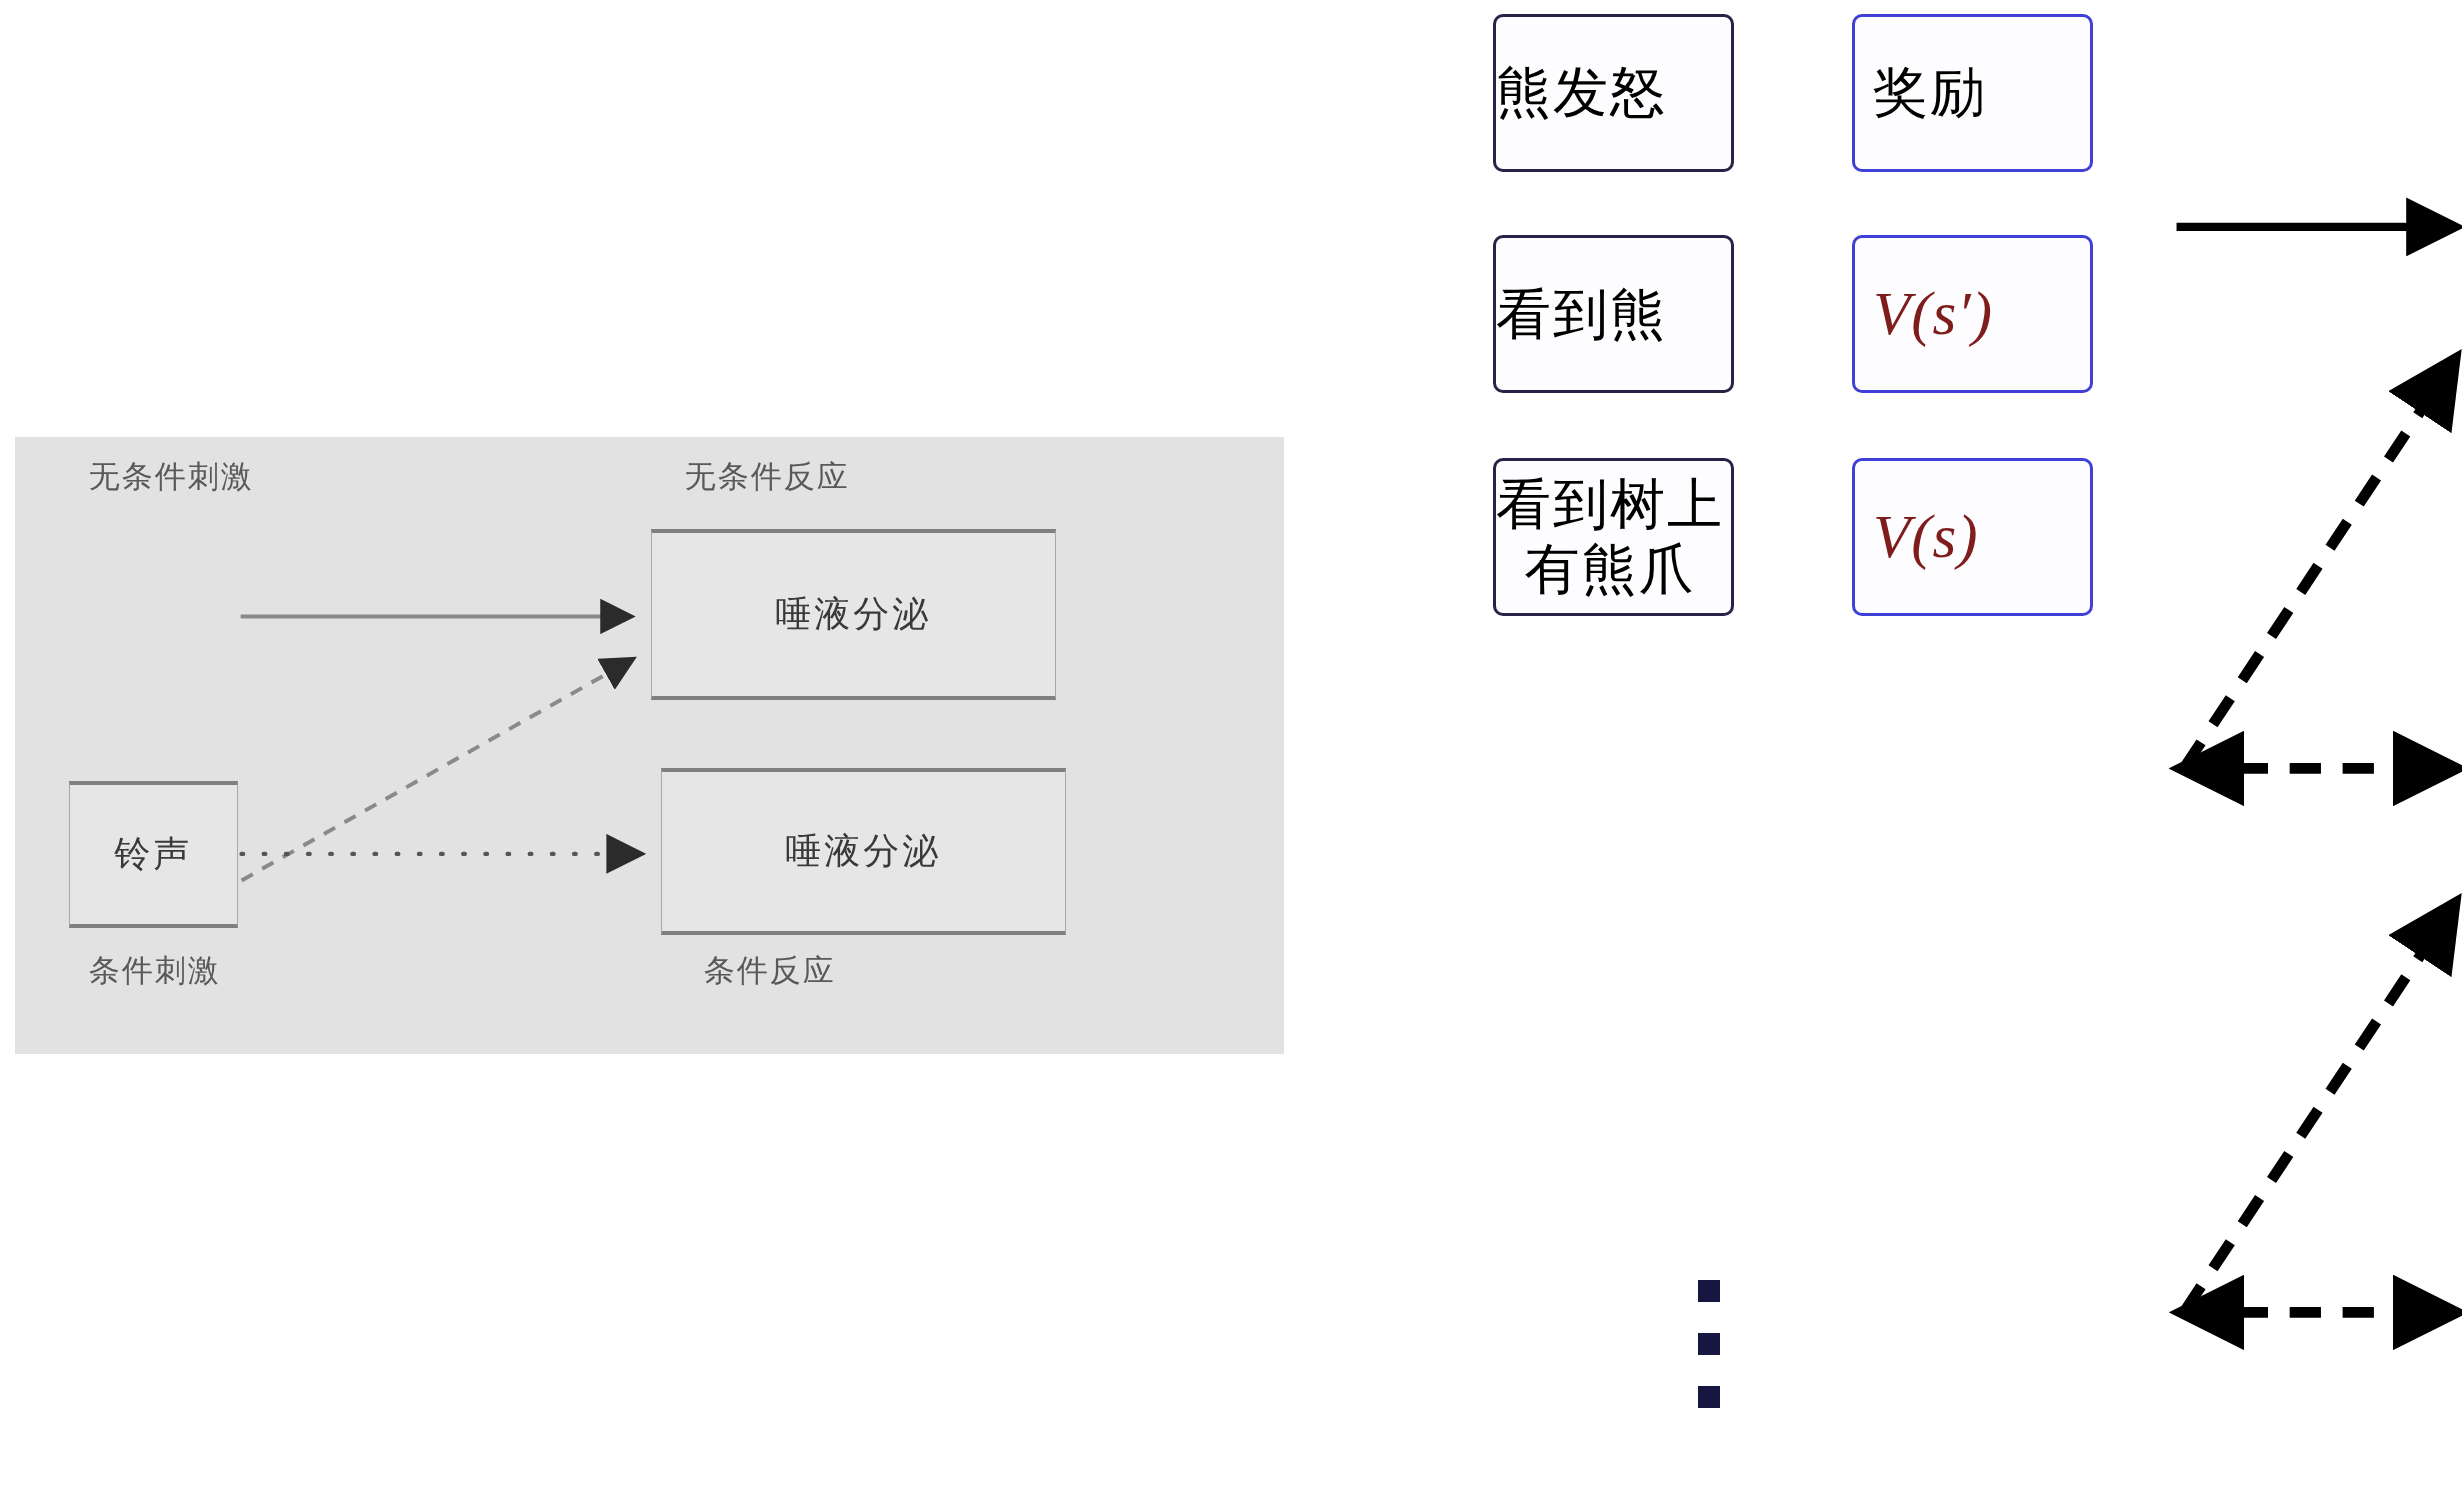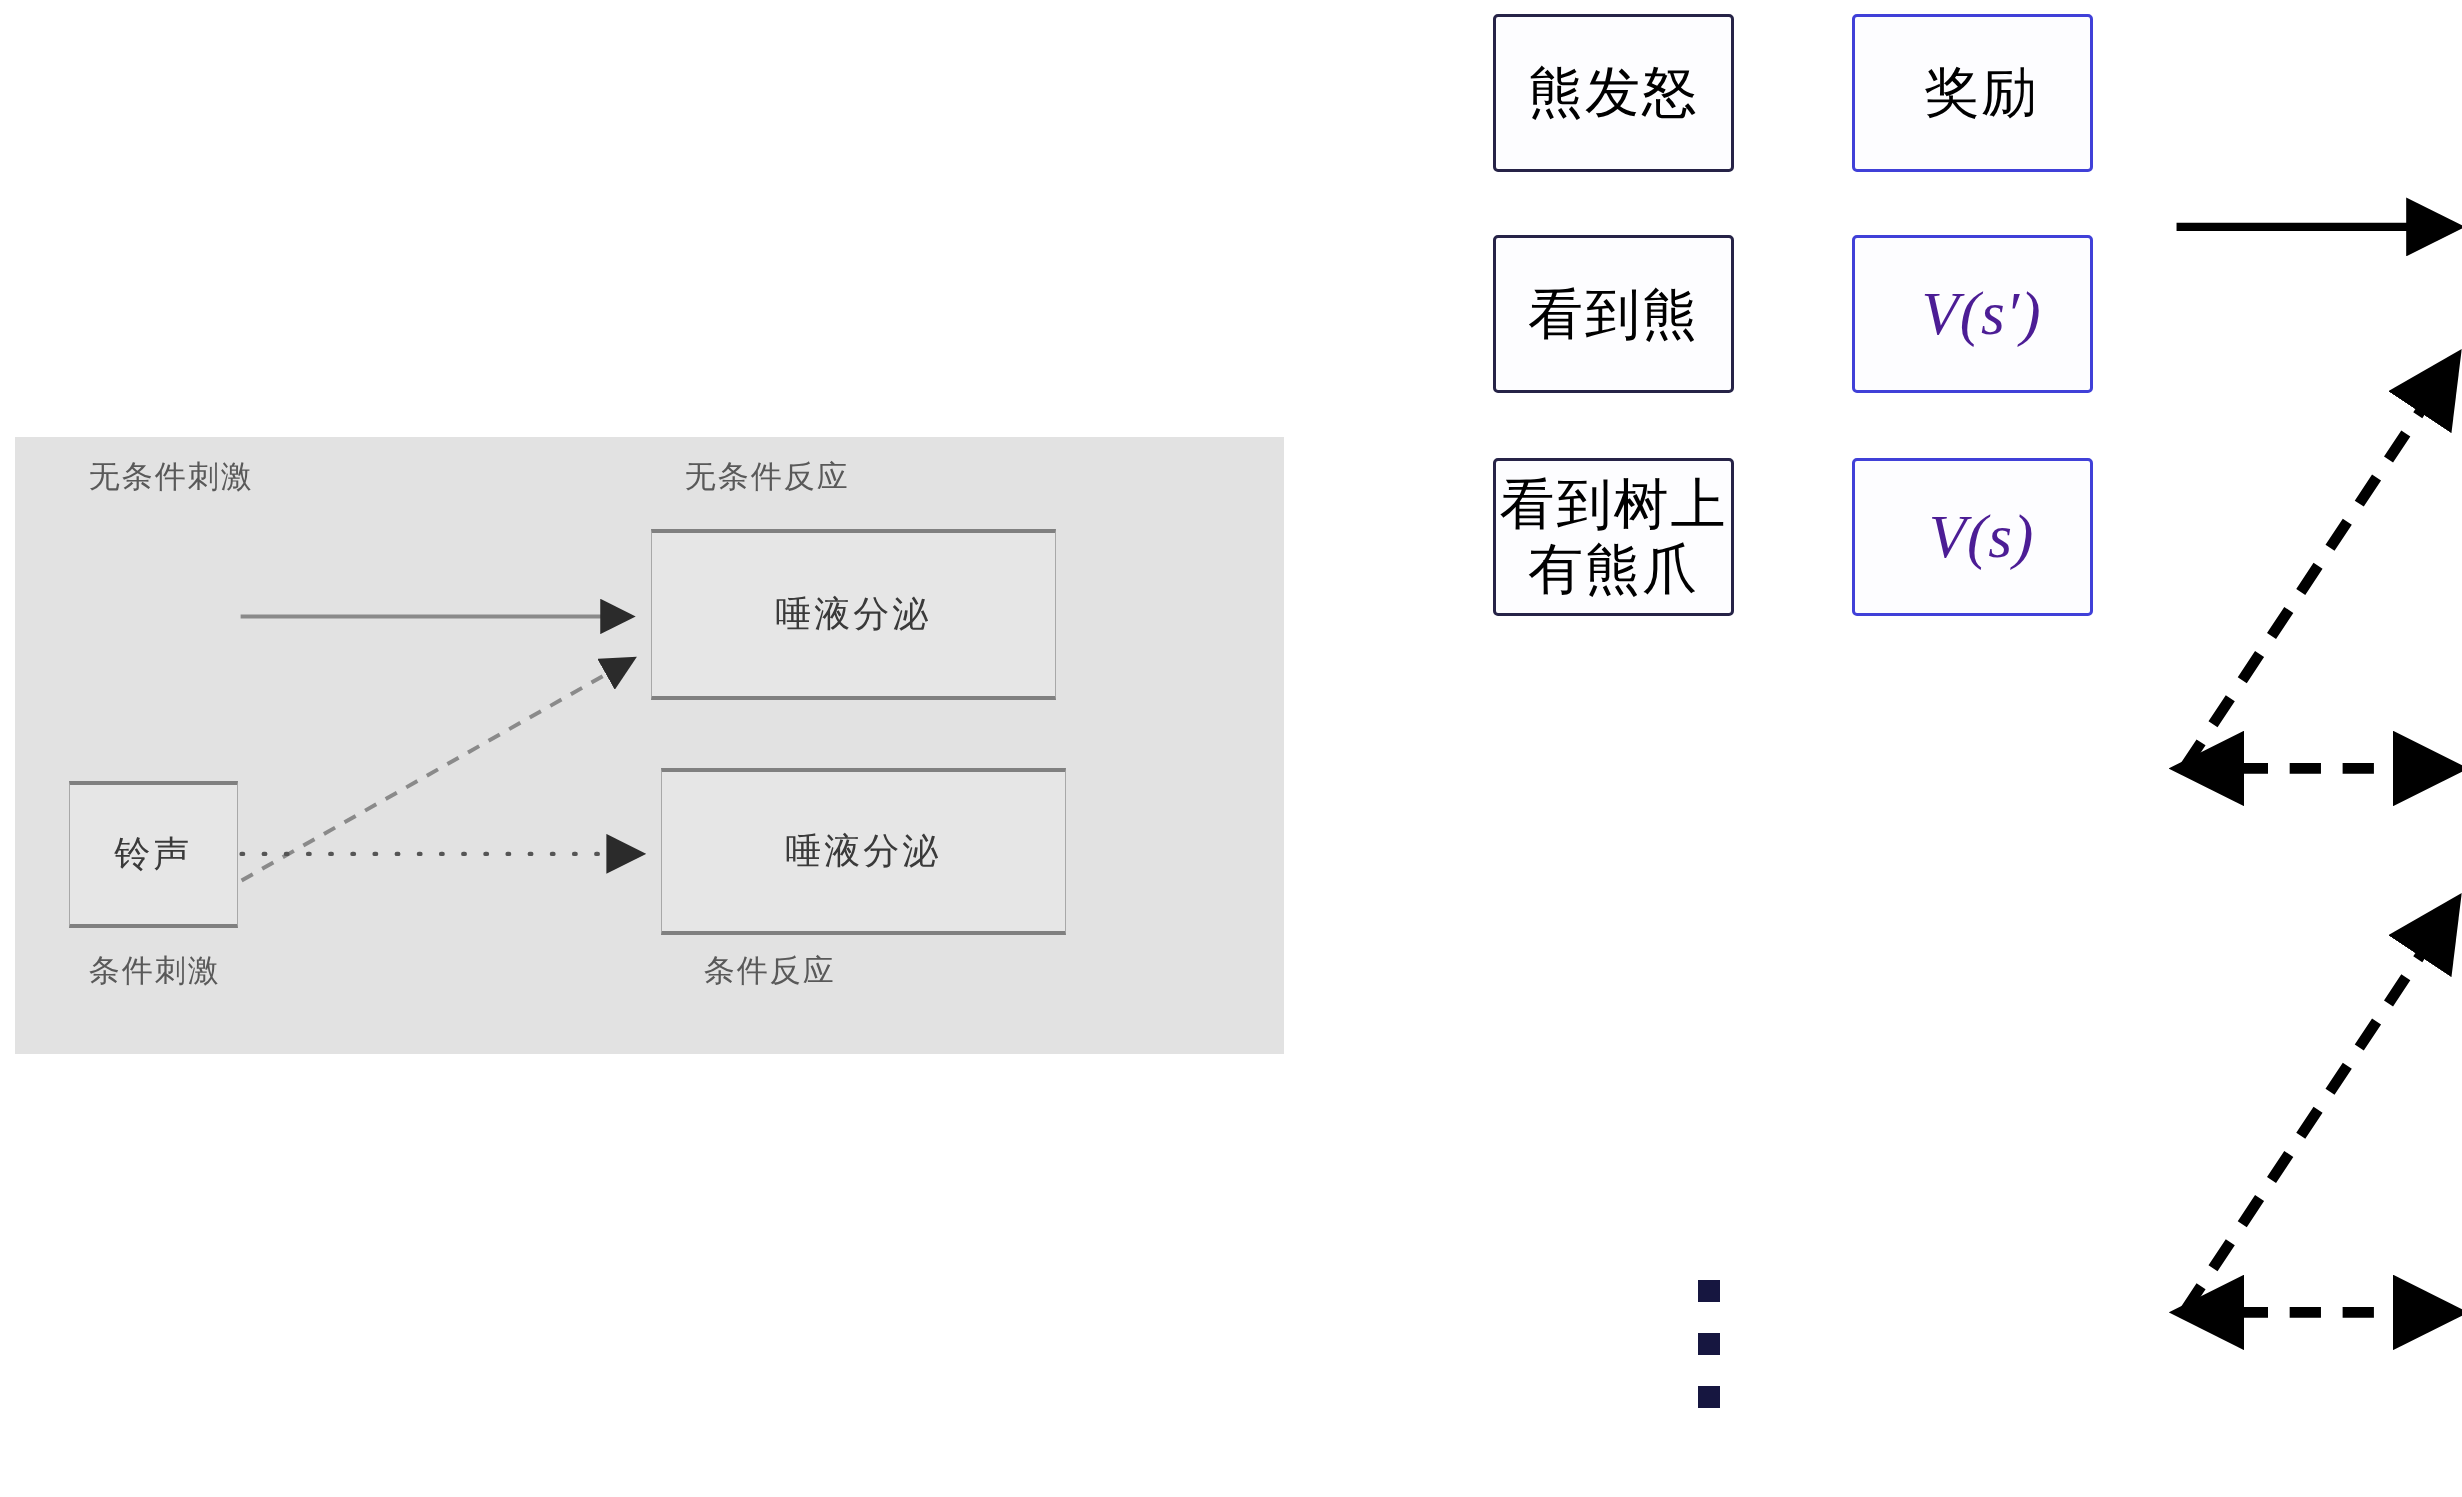--- a/index.html
+++ b/index.html
@@ -23,29 +23,29 @@
   #pv-box-food{left:54px;top:105px;width:167px;height:139px;}
   #pv-box-salivation1{left:636px;top:92px;width:403px;height:163px;}
   #pv-box-bell{left:54px;top:344px;width:167px;height:139px;text-align:right;}
   #pv-box-salivation2{left:646px;top:331px;width:403px;height:159px;}
 
   #pavlov-svg{position:absolute;left:0;top:0;width:1269px;height:617px;}
 
   
   #rl-diagram{position:absolute;left:1428px;top:0;width:1878px;height:1498px;}
 
-  .rl-box{position:absolute;background:#fdfdff;border-radius:5px;
-      display:flex;align-items:center;justify-content:center;text-align:center;
+  .rl-box{position:absolute;background:#fdfdff;border-radius:10px;
+      display:flex;align-items:center;justify-content:flex-start;text-align:center;
       box-sizing:border-box;}
   .rl-box.state{border:3.4px solid #262347;}
   .rl-box.value{border:3.4px solid #4040d8;padding-left:18px;}
   .rl-box .cn{font-size:55px;color:#000;letter-spacing:2px;line-height:1.18;
       font-weight:500;}
   .rl-box .math{font-family:"Liberation Serif","DejaVu Serif",serif;
-      font-style:italic;font-size:61px;color:#4c1d95;letter-spacing:1px;}
+      font-style:italic;font-size:61px;color:#7f1d1d;letter-spacing:1px;}
 
   #rl-box-bear-angry  {left:65px;top:13.8px;  width:241px;height:158px;}
   #rl-box-see-bear    {left:65px;top:235px; width:241px;height:158px;}
   #rl-box-see-paw     {left:65px;top:458px; width:241px;height:158px;}
   #rl-box-reward      {left:424px;top:13.8px;  width:241px;height:158px;}
   #rl-box-vsprime     {left:424px;top:235px; width:241px;height:158px;}
   #rl-box-vs          {left:424px;top:458px; width:241px;height:158px;}
 
   #rl-svg{position:absolute;left:0;top:0;width:768px;height:739px;
       transform-origin:0 0;transform:scale(2.4445);}

